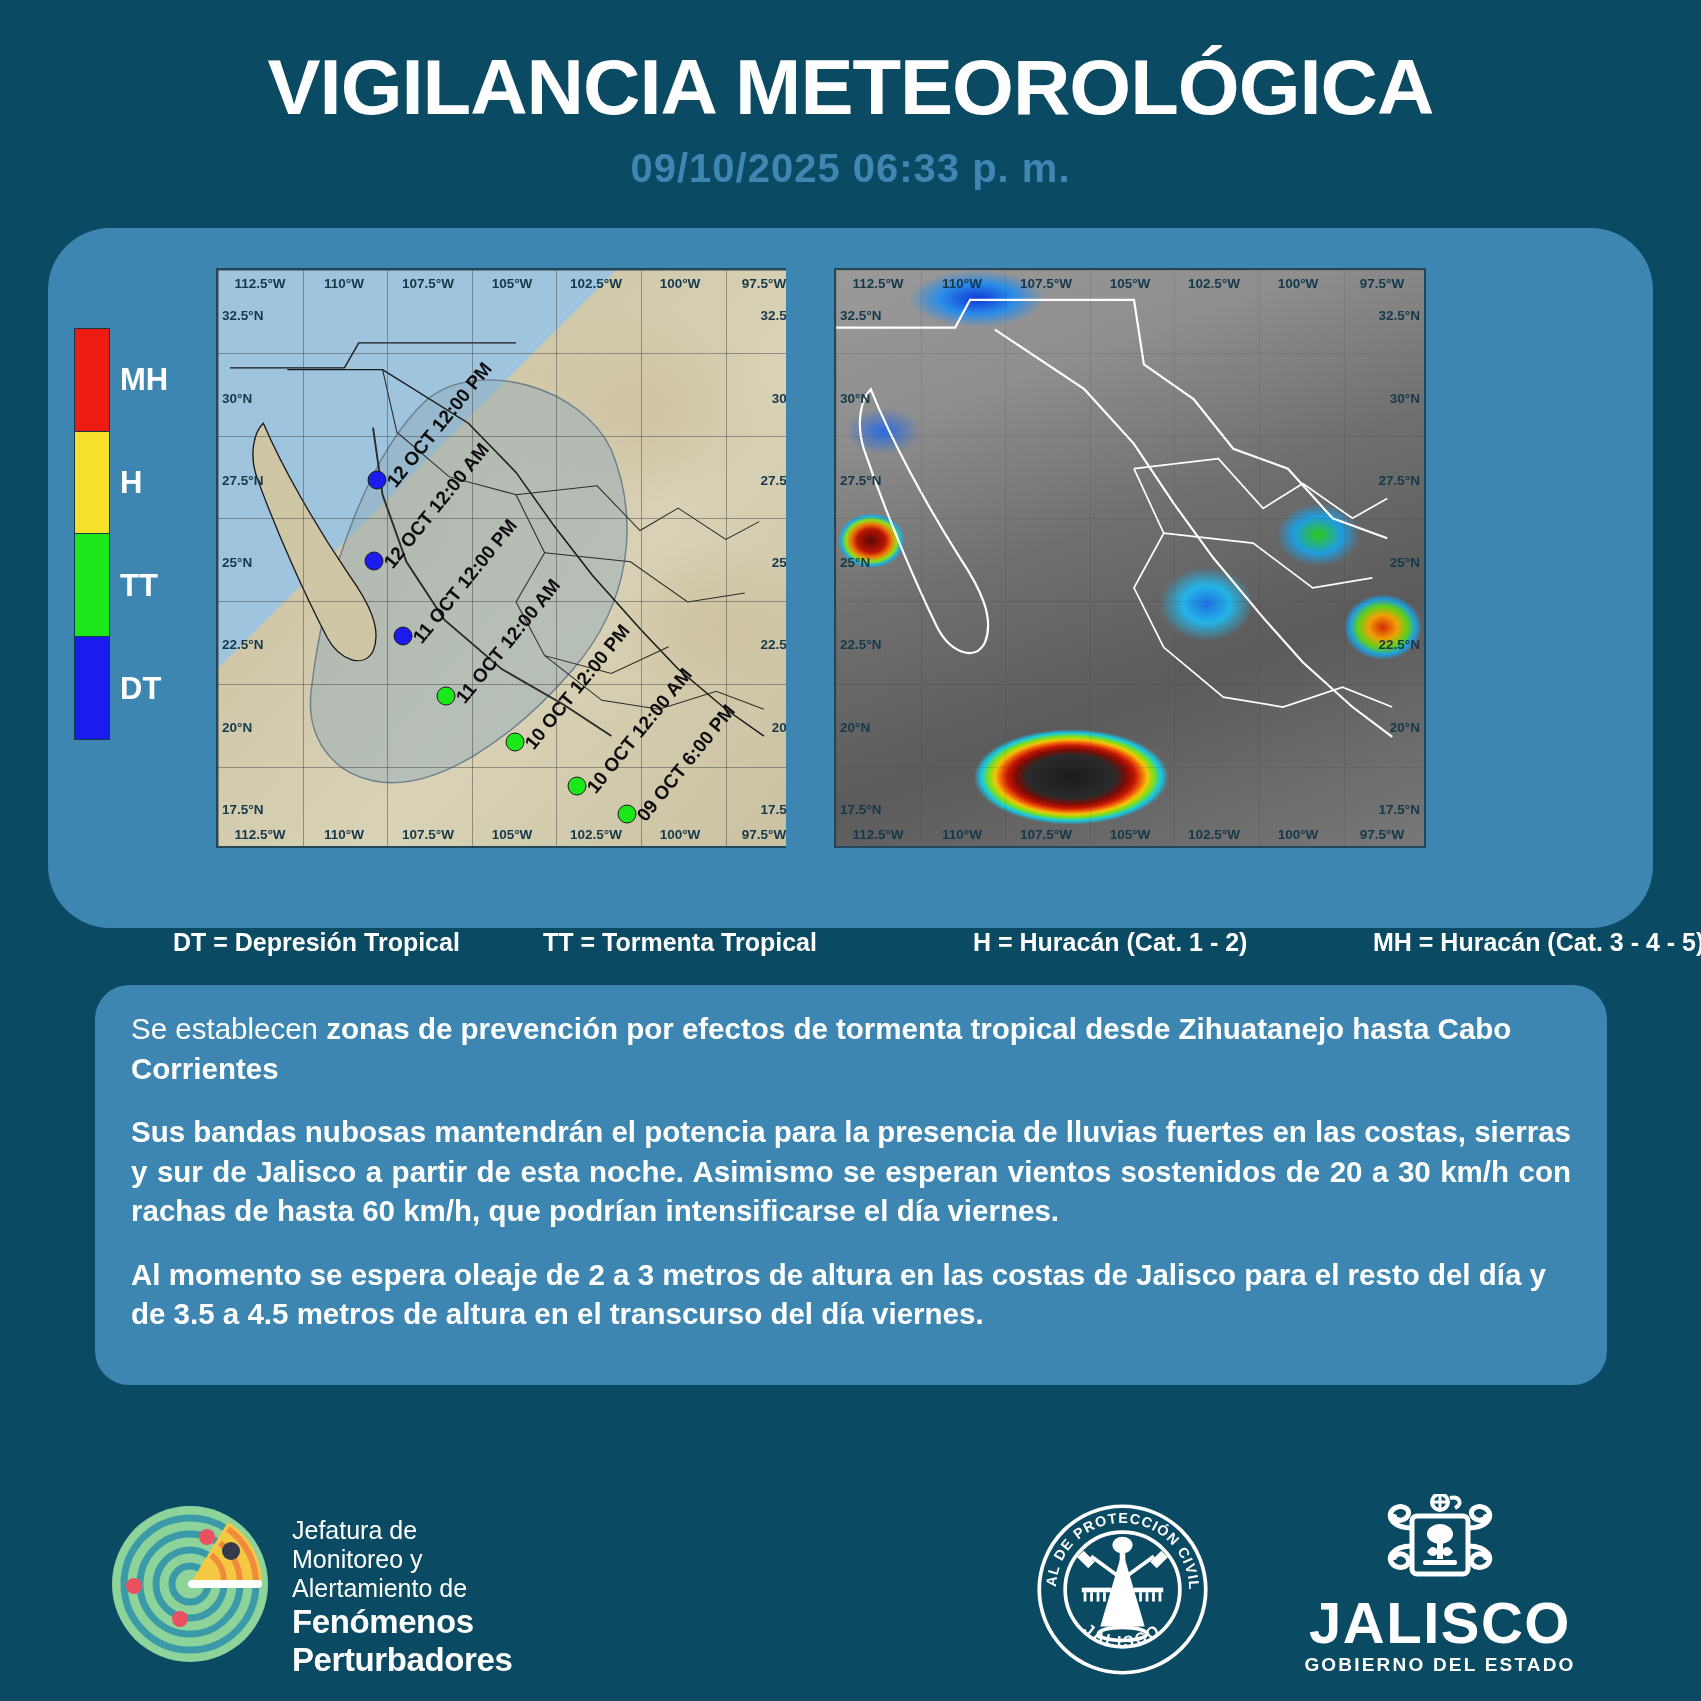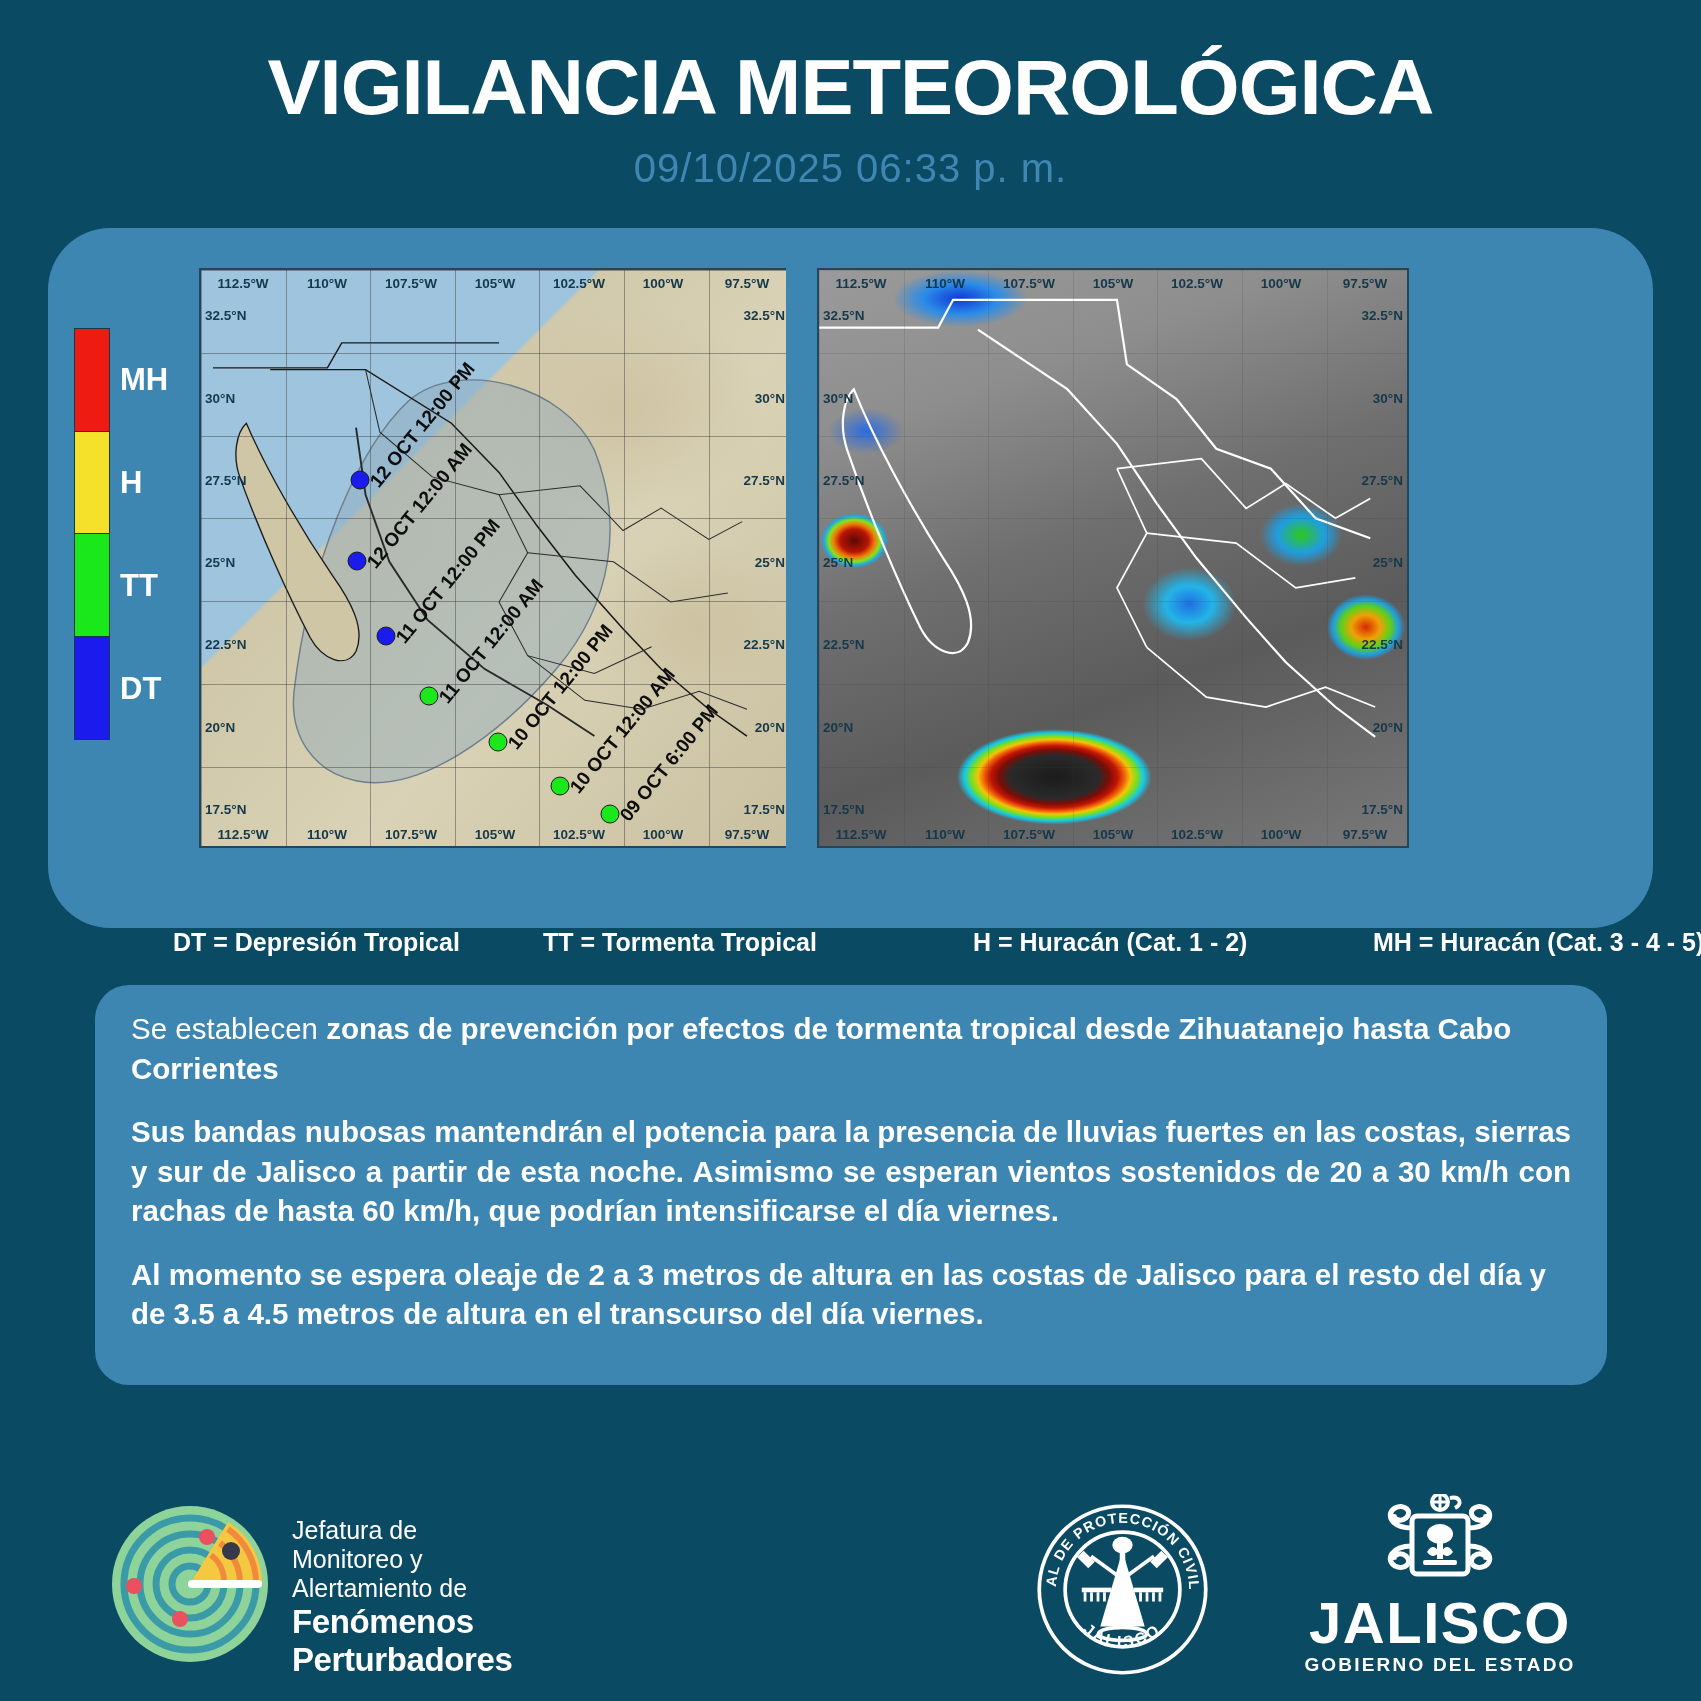--- a/index.html
+++ b/index.html
@@ -28,21 +28,21 @@
     color: #ffffff;
     letter-spacing: -1px;
     line-height: 1.0;
     font-family: "Liberation Sans", sans-serif;
     transform: scaleX(1.02);
   }
 
   .subtitle {
     margin-top: 20px;
     font-size: 40px;
-    font-weight: 400;
+    font-weight: 700;
     color: #3f86b2;
     letter-spacing: 1px;
   }
 
   
   .maps-panel {
     position: absolute;
     left: 48px;
     top: 228px;
     width: 1605px;
@@ -80,21 +80,21 @@
   
   .mapbox {
     position: absolute;
     background: #3e86b2;
   }
   .map-left  { left: 120px; top: 12px; width: 690px; height: 640px; }
   .map-right { left: 738px; top: 12px; width: 690px; height: 640px; }
 
   .map-inner {
     position: absolute;
-    left: 31px; top: 28px;
+    left: 48px; top: 28px;
     width: 592px; height: 580px;
     border: 2px solid #22475c;
     overflow: hidden;
   }
 
   
   .terrain {
     position: absolute; inset: 0;
     background:
       radial-gradient(ellipse 40% 30% at 72% 24%, #cfc4a4 0%, rgba(207,196,164,0) 60%),

